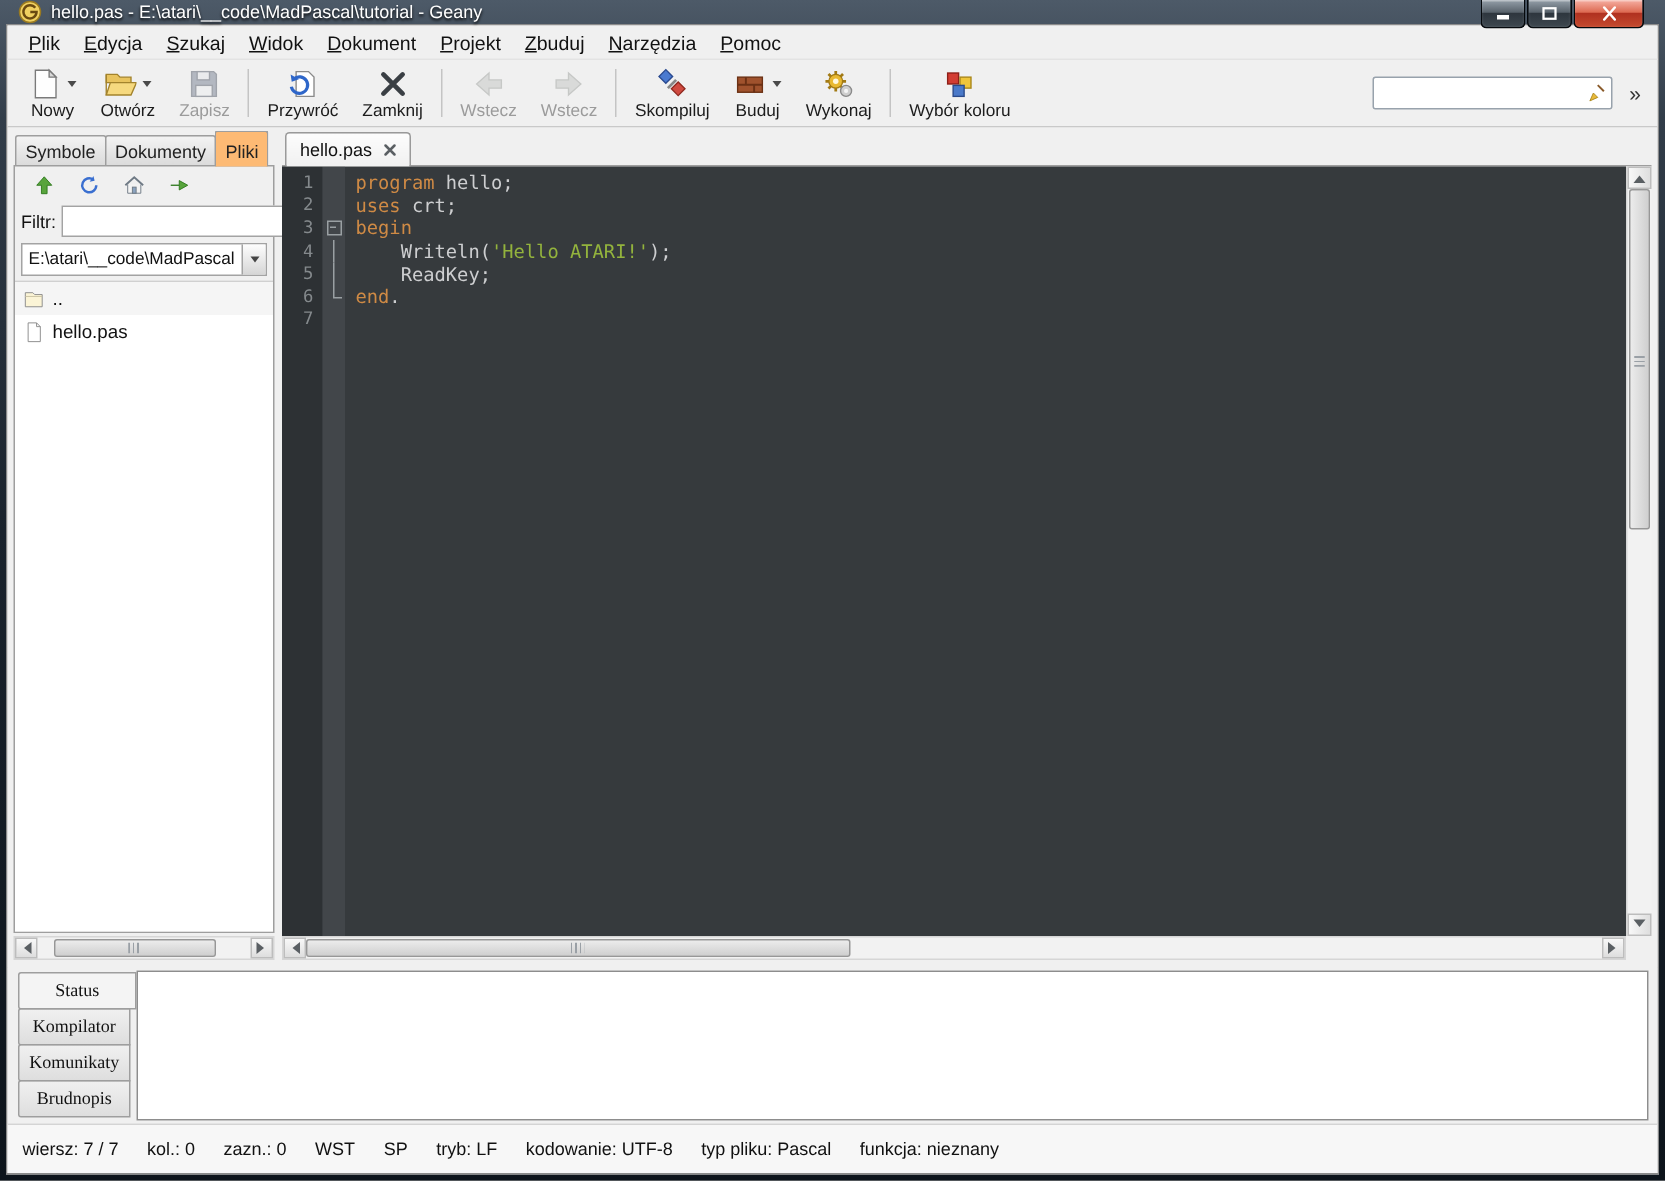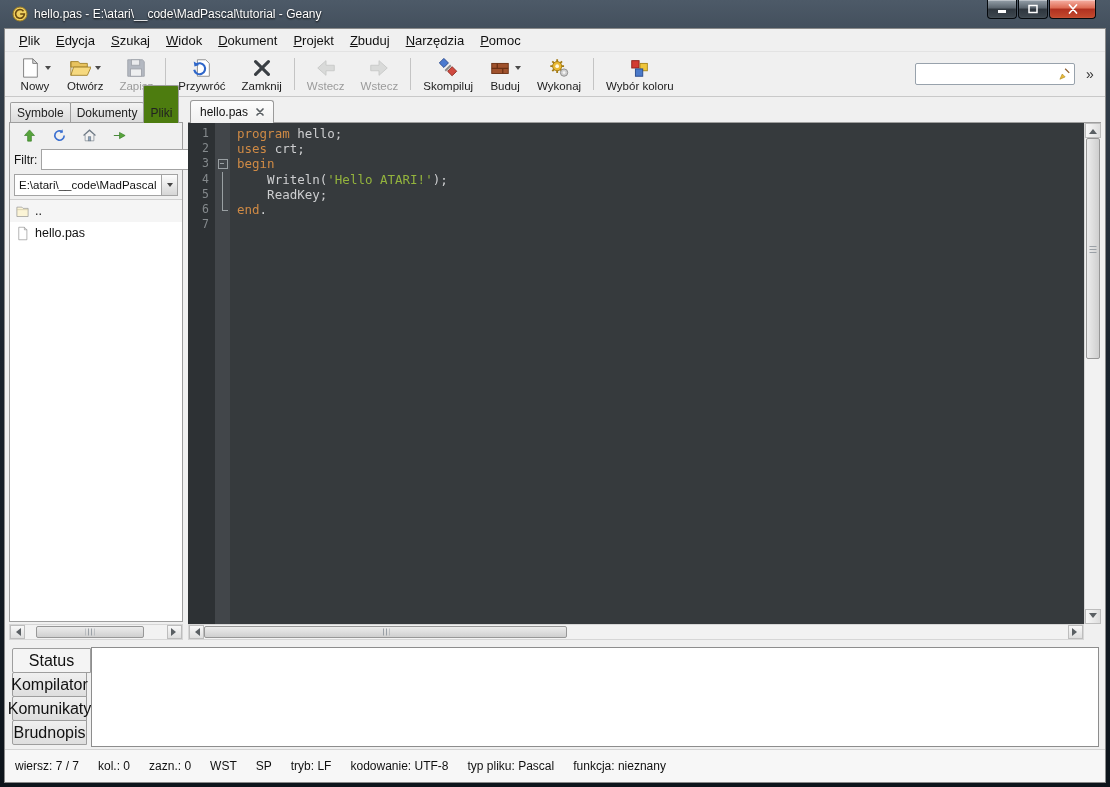--- a/index.html
+++ b/index.html
@@ -3,21 +3,21 @@
 <meta charset="utf-8">
 <style>
   html,body{margin:0;padding:0;width:1110px;height:787px;overflow:hidden;
     font-family:"Liberation Sans",sans-serif;-webkit-font-smoothing:antialiased;}
   *{box-sizing:border-box;}
 
   
   .window{position:absolute;inset:0;display:flex;flex-direction:column;
     background:linear-gradient(180deg,#4d5a68 0%,#323d49 10%,#1a232d 45%,#0d141b 100%);
     padding:0 4px 4px 4px;}
-  .titlebar{height:28px;display:flex;align-items:center;position:relative;padding:0 6px;}
+  .titlebar{height:16px;display:flex;align-items:center;position:relative;padding:0 6px;}
   .app-icon{width:16px;height:16px;display:inline-flex;margin:0 6px 0 2px;}
   .title-text{color:#fff;font-size:12px;text-shadow:0 1px 2px #000;white-space:nowrap;}
   .win-controls{position:absolute;top:0;right:10px;display:flex;gap:1px;}
   .wbtn{height:19px;display:flex;align-items:center;justify-content:center;
     border:1px solid #05090d;border-top:none;border-radius:0 0 4px 4px;
     box-shadow:inset 0 1px 0 rgba(255,255,255,.35), inset 0 0 2px rgba(255,255,255,.15);}
   .wbtn.min,.wbtn.max{width:30px;
     background:linear-gradient(180deg,#95a0aa 0%,#59636c 45%,#2e363e 50%,#3d474f 100%);}
   .wbtn.close{width:47px;
     background:linear-gradient(180deg,#f6b0a4 0%,#dd6a52 45%,#b03120 50%,#c44a2e 100%);}
@@ -56,21 +56,21 @@
   
   .main{flex:1;display:flex;min-height:0;padding:2px 4px 0 4px;background:#f0f0f0;}
   .splitter-v{width:5px;}
 
   
   .sidebar{width:174px;display:flex;flex-direction:column;min-height:0;}
   .side-tabs{display:flex;align-items:flex-end;height:24px;padding-left:1px;}
   .stab{font-size:12px;padding:3px 6px 3px 6px;background:linear-gradient(#f3f3f3,#dadada);
     border:1px solid #9e9e9e;border-bottom:none;border-radius:2px 2px 0 0;margin-right:-1px;
     color:#222;}
-  .stab.active{background:#4d7c0f;position:relative;z-index:2;padding-top:20px;}
+  .stab.active{background:#fdba74;position:relative;z-index:2;padding-top:6px;}
   .side-body{flex:1;display:flex;flex-direction:column;min-height:0;background:#f0f0f0;
     border:1px solid #9e9e9e;margin-top:-1px;}
   .side-toolbar{height:24px;display:flex;align-items:center;gap:12px;padding:0 10px;}
   .sbtn{width:18px;height:18px;display:flex;align-items:center;justify-content:center;}
   .sbtn .icn{width:15px;height:15px;}
   .filter-row{display:flex;align-items:center;gap:4px;padding:2px 4px;}
   .filter-row label{font-size:12px;color:#111;}
   .entry{flex:1;height:21px;background:#fff;border:1px solid #a3a3a3;display:flex;
     align-items:center;padding:0 2px;}
   .entry input{flex:1;border:none;outline:none;font-size:12px;min-width:0;background:transparent;
@@ -145,22 +145,22 @@
   .code{white-space:pre;padding-left:7px;}
   .tok-kw{color:var(--ed-kw,#cf8a45);}
   .tok-p{color:var(--ed-p,#cdced0);}
   .tok-s{color:var(--ed-s,#93b33d);}
 
   
   .splitter-h{height:5px;background:#f0f0f0;}
   .bottom{height:104px;display:flex;padding:2px 6px 2px 7px;background:#f0f0f0;}
   .btabs{width:79px;flex:none;display:flex;flex-direction:column;padding-top:1px;}
   .btab{height:25px;width:75px;display:flex;align-items:center;justify-content:center;
-    font-size:16px;color:#111;background:linear-gradient(#f0f0f0,#dedede);
-    border:1px solid #9e9e9e;margin-bottom:-1px;border-radius:2px 0 0 2px;}
+    font-size:12px;color:#111;background:linear-gradient(#f0f0f0,#dedede);
+    border:1px solid #9e9e9e;margin-bottom:-1px;border-radius:2px 0 0 2px;font-family:Liberation Serif, serif;}
   .btab.active{background:#f4f4f4;width:79px;position:relative;z-index:2;}
   .msgarea{flex:1;background:#fff;border:1px solid #8d8d8d;}
 
   
   .statusbar{height:24px;display:flex;align-items:center;gap:19px;background:#f7f7f7;
     border-top:1px solid #d4d4d4;padding:16px 10px;font-size:12px;color:#111;white-space:nowrap;}
 
   .icn{display:inline-flex;}
   .icn svg{width:100%;height:100%;display:block;}
 </style>

